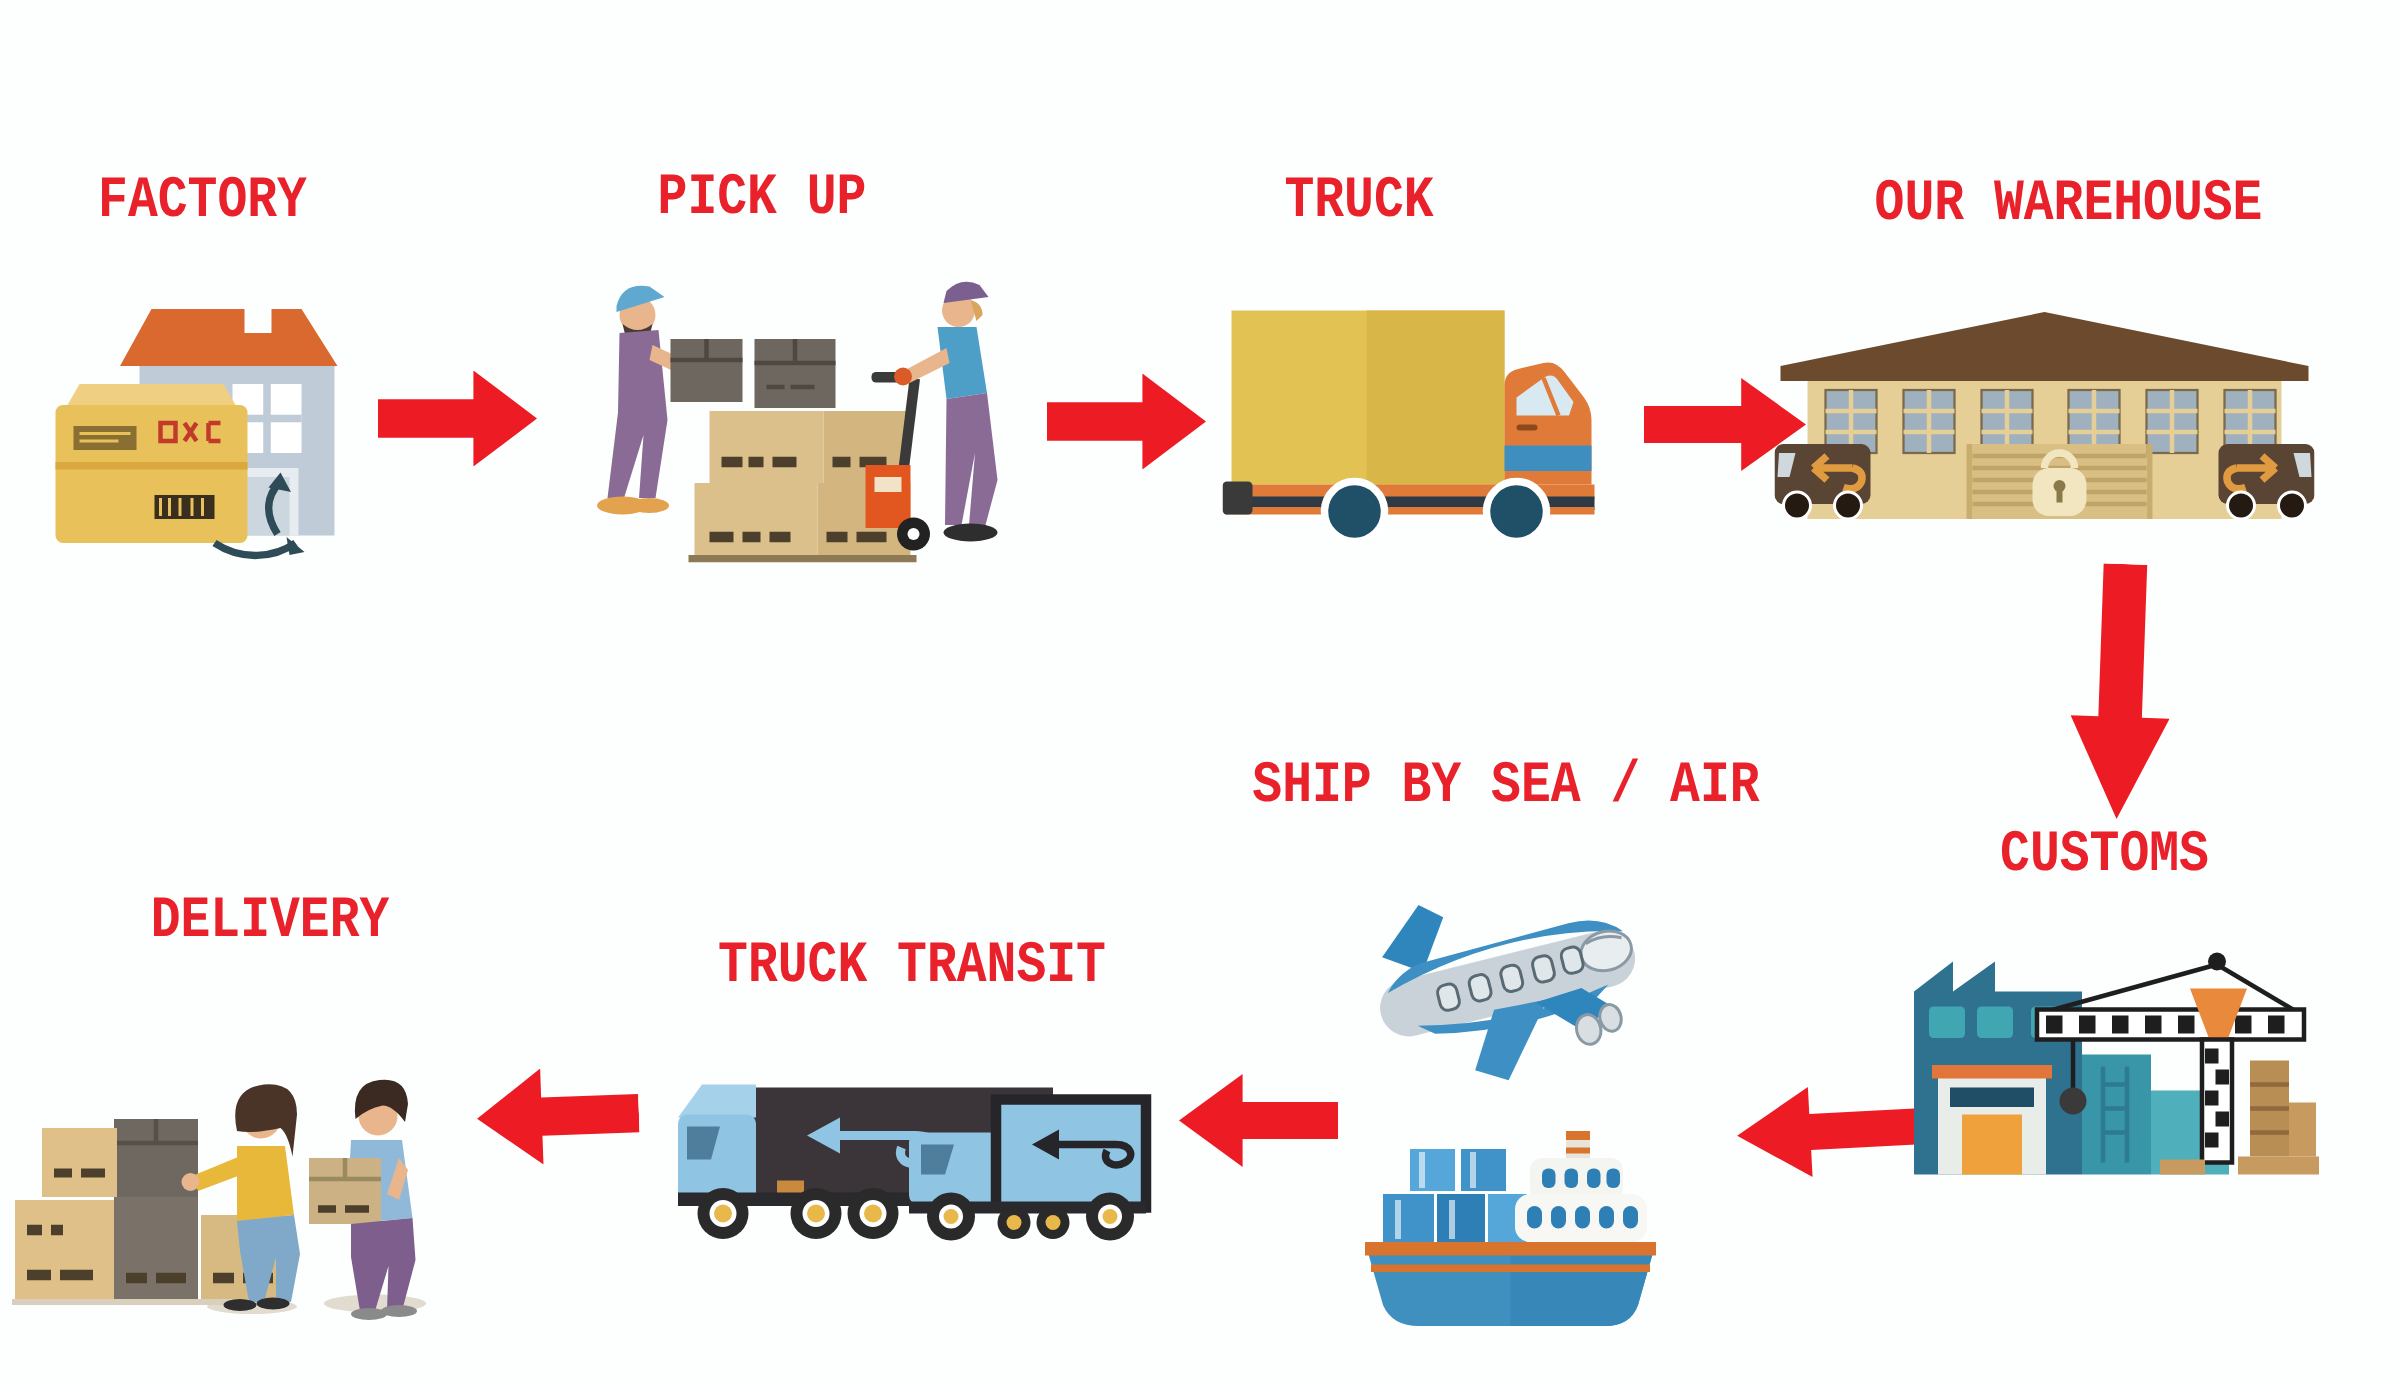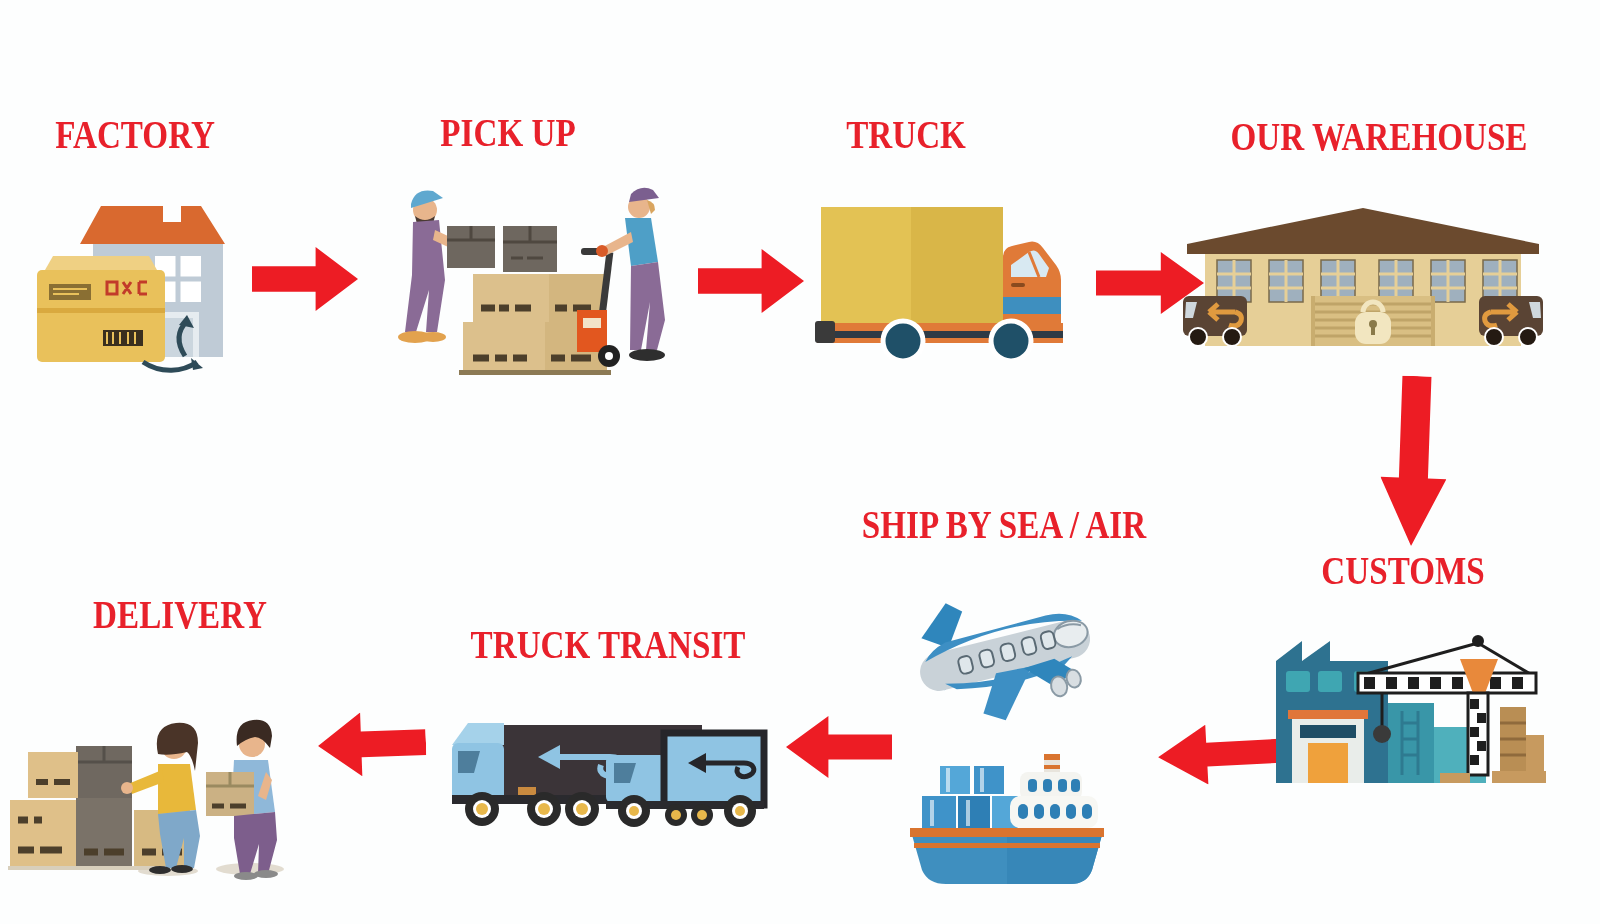--- a/index.html
+++ b/index.html
@@ -3,21 +3,21 @@
 <meta charset="utf-8">
 <style>
   :root{
     --red:#E8212B;
     --arrow:#ED1C24;
     --bg:#FDFEFE;
   }
   html,body{margin:0;padding:0;}
   .canvas{
     position:relative;width:1600px;height:924px;background:var(--bg);
-    overflow:hidden;font-family:Liberation Serif, serif;
+    overflow:hidden;font-family:Liberation Mono, monospace;
   }
   .stage-label{
     position:absolute;color:var(--red);font-weight:700;font-size:39px;
     white-space:nowrap;transform:translateX(-50%) scaleX(0.85);
     transform-origin:center;letter-spacing:0px;
   }
   .arrow{position:absolute;background:var(--arrow);}
   .arrow.right{clip-path:polygon(0% 30%,60% 30%,60% 0%,100% 50%,60% 100%,60% 70%,0% 70%);}
   .arrow.left{clip-path:polygon(100% 30%,40% 30%,40% 0%,0% 50%,40% 100%,40% 70%,100% 70%);}
   .arrow.down{clip-path:polygon(28% 0%,72% 0%,72% 60%,100% 60%,50% 100%,0% 60%,28% 60%);}

